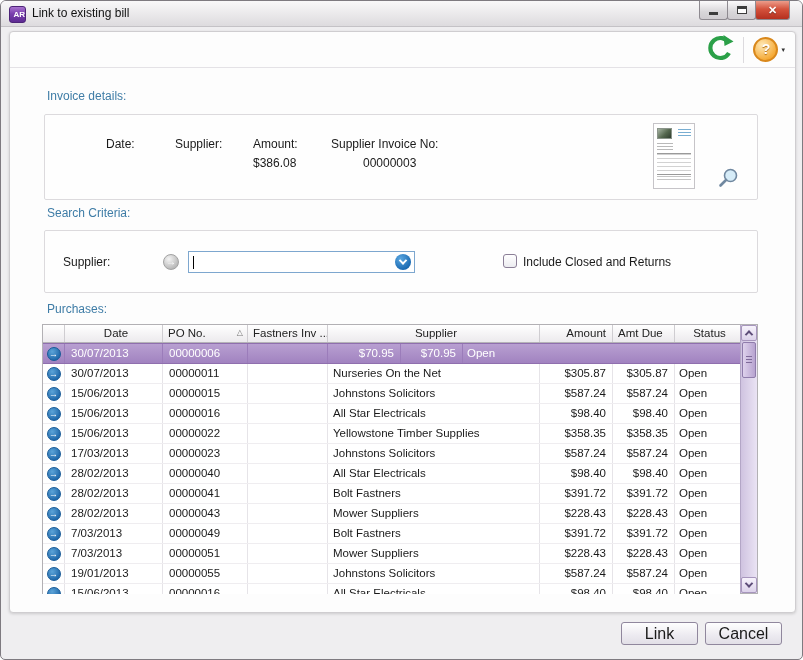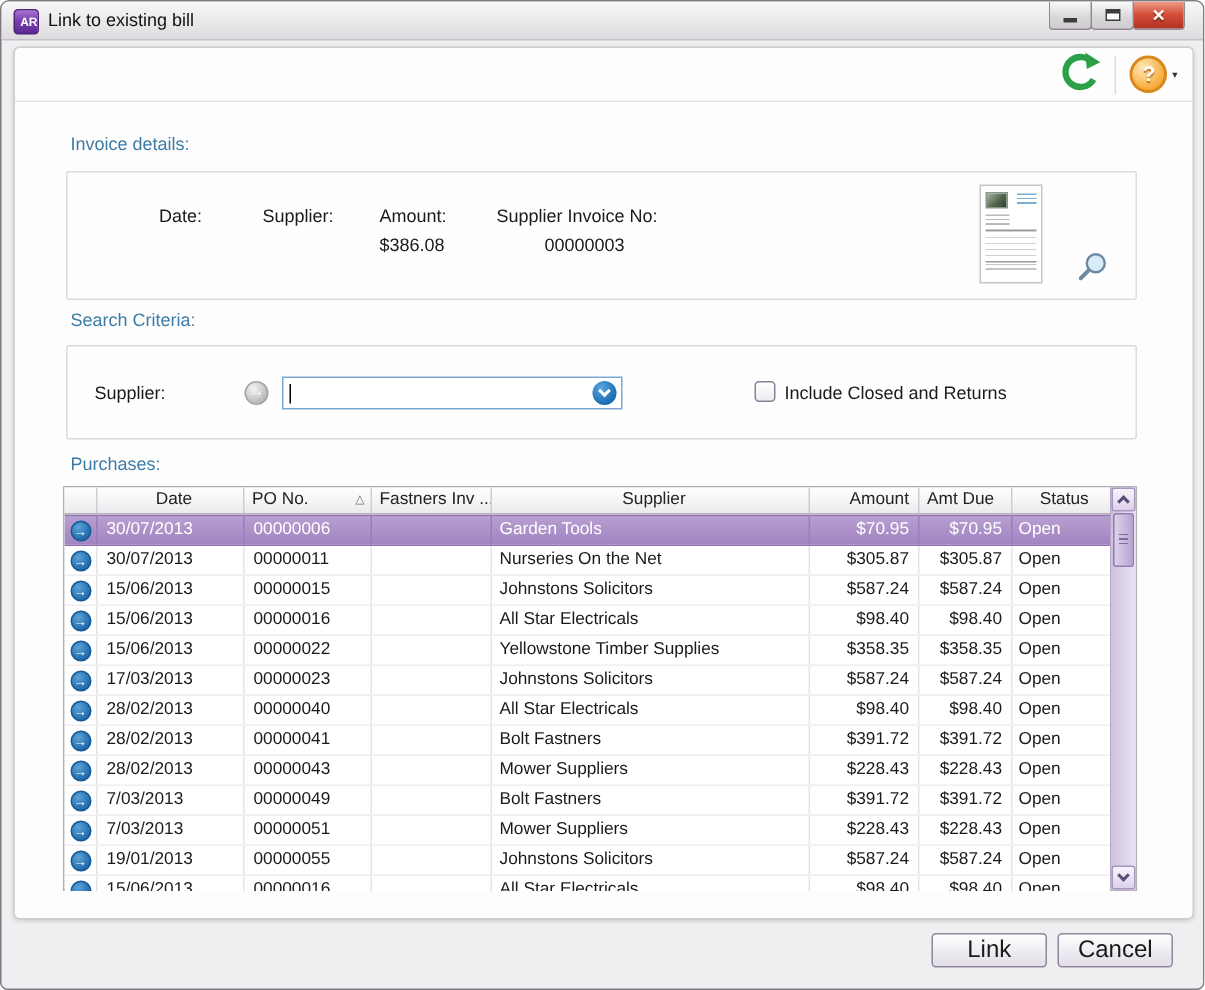--- a/index.html
+++ b/index.html
@@ -215,21 +215,20 @@
         <div class="thcell col-status"><span>Status</span></div>
       </div>
       <div class="tbody">
           <div class="trow selected">
             <div class="tcell col-icon">
               <span class="arrow-circle">→</span>
             </div>
             <div class="tcell col-date">30/07/2013</div>
             <div class="tcell col-po">00000006</div>
             <div class="tcell col-sinv"></div>
-            <div class="tcell col-supplier">Garden Tools</div>
             <div class="tcell col-amount">$70.95</div>
             <div class="tcell col-amtdue">$70.95</div>
             <div class="tcell col-status">Open</div>
           </div>
           <div class="trow">
             <div class="tcell col-icon">
               <span class="arrow-circle">→</span>
             </div>
             <div class="tcell col-date">30/07/2013</div>
             <div class="tcell col-po">00000011</div>

